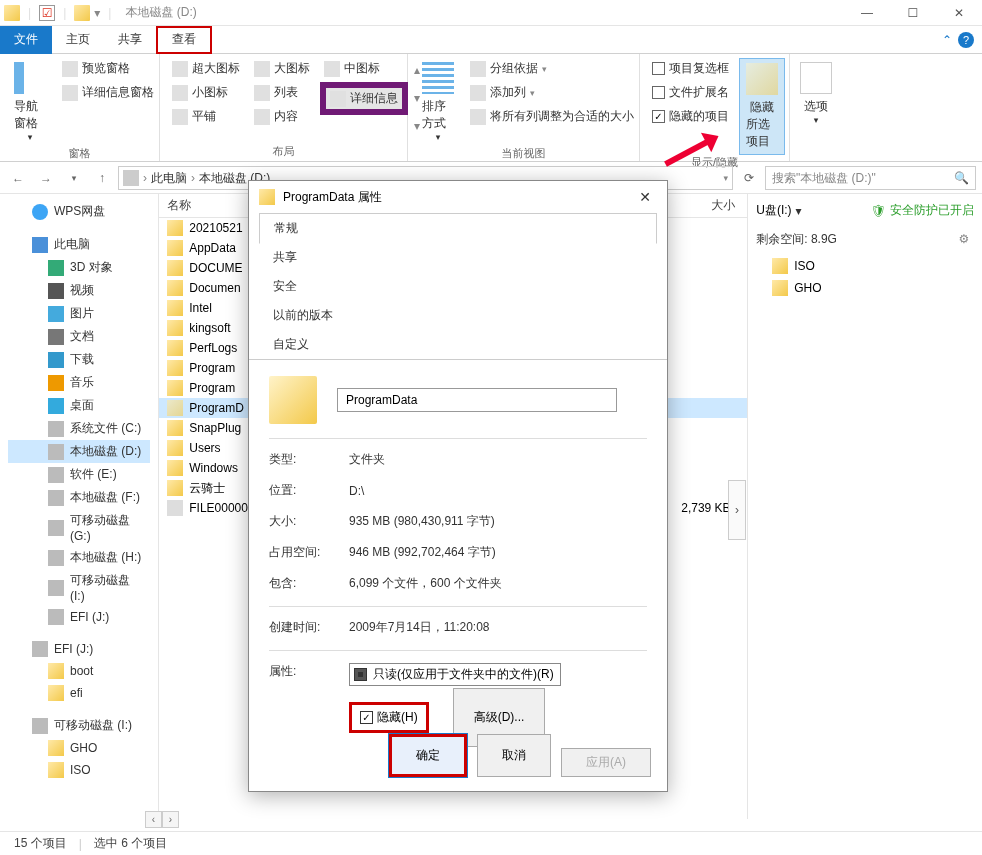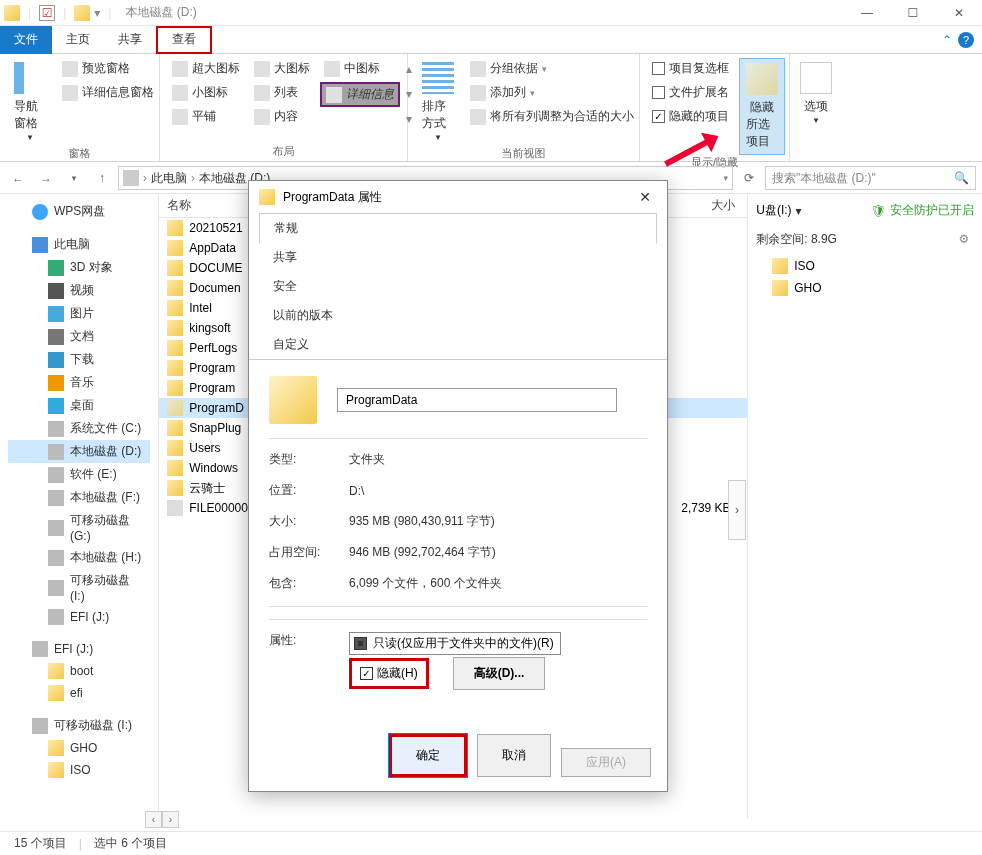--- a/index.html
+++ b/index.html
@@ -23,21 +23,21 @@
 .menutabs .help-right { margin-left: auto; display: flex; align-items: center; gap: 6px; padding-right: 8px; color: #1979ca; }
 
 
 .ribbon { height: 108px; background: #fff; border-bottom: 1px solid #d0d0d0; display: flex; }
 .ribbon-group { border-right: 1px solid #e0e0e0; padding: 4px 8px 2px 8px; display: flex; flex-direction: column; }
 .ribbon-group .gtitle { text-align: center; color: #666; font-size: 11px; margin-top: auto; }
 .rg-body { display: flex; gap: 6px; }
 .rg-col { display: flex; flex-direction: column; gap: 3px; }
 .ritm { display: flex; align-items: center; gap: 4px; padding: 2px 4px; color: #333; white-space: nowrap; }
 .ritm .ricon { width: 16px; height: 16px; background: #e0e0e0; flex-shrink: 0; }
-.ritm.sel { background: #a3a3a3; border: 2px solid #701a75; font-style: italic; }
+.ritm.sel { background: #e5e5e5; border: 6px solid #701a75; }
 .rbig { display: flex; flex-direction: column; align-items: center; padding: 4px 6px; color: #333; }
 .rbig .bicon { width: 32px; height: 32px; background: #eee; margin-bottom: 4px; }
 .rbig.hl { background: #cde6f7; border: 1px solid #7abaec; }
 .chk { width: 13px; height: 13px; border: 1px solid #666; display: inline-flex; align-items: center; justify-content: center; font-size: 10px; flex-shrink: 0; }
 .chk.on::after { content: "✓"; color: #000; }
 
 
 .red-arrow { position: absolute; left: 662px; top: 135px; width: 60px; height: 30px; pointer-events: none; transform: rotate(-28deg); }
 .red-arrow::before { content: ""; position: absolute; left: 0; top: 12px; width: 50px; height: 6px; background: #e03; }
 .red-arrow::after { content: ""; position: absolute; right: 0; top: 4px; width: 0; height: 0; border-left: 14px solid #e03; border-top: 11px solid transparent; border-bottom: 11px solid transparent; }
@@ -100,21 +100,21 @@
 .dlg-name { border: 1px solid #999; padding: 4px 8px; width: 280px; }
 .dlg-sep { border-top: 1px solid #ddd; margin: 8px 0 12px 0; }
 .dlg-attr-chk { display: flex; align-items: center; gap: 6px; border: 1px solid #888; padding: 2px 6px 2px 4px; }
 .dlg-attr-chk .ibox { width: 13px; height: 13px; border: 1px solid #333; background: #555; position: relative; }
 .dlg-attr-chk .ibox::after { content: ""; position: absolute; inset: 2px; background: #fff; }
 .dlg-attr-chk .ibox.ind::after { background: #333; inset: 3px; }
 .dlg-hide-row { display: flex; align-items: center; gap: 24px; margin-top: 2px; }
 .dlg-hide-chk { display: inline-flex; align-items: center; gap: 4px; padding: 4px 8px; border: 3px solid #c00; }
 .dlg-hide-chk .cb { width: 13px; height: 13px; border: 1px solid #333; display: flex; align-items: center; justify-content: center; }
 .dlg-hide-chk .cb::after { content: "✓"; font-size: 10px; }
-.dlg-adv { border: 1px solid #aaa; padding: 7px 20px; background: #f0f0f0; font-weight: bold; }
+.dlg-adv { border: 1px solid #aaa; padding: 20px 20px; background: #f0f0f0; }
 .dlg-foot { position: absolute; bottom: 14px; left: 0; right: 0; display: flex; justify-content: flex-end; gap: 10px; padding: 0 16px; }
 .dlg-btn { border: 1px solid #aaa; padding: 5px 24px; background: #f0f0f0; cursor: pointer; }
 .dlg-btn.primary { border: 3px solid #c00; background: #e8f0fb; outline: 1px solid #1979ca; }
 .dlg-btn.disabled { color: #aaa; margin-top: 14px; }
 
 .sidebar-scroll { position: absolute; left: 145px; bottom: 27px; display: flex; gap: 0; }
 .sidebar-scroll .sb { width: 17px; height: 17px; border: 1px solid #ccc; display: flex; align-items: center; justify-content: center; color: #666; font-size: 10px; background: #f5f5f5; }
 </style>
 </head>
 <body>
@@ -546,20 +546,24 @@
       </div>
     <div class="dlg-row">
         <div class="lbl">占用空间:</div>
         <div class="val">946 MB (992,702,464 字节)</div>
       </div>
     <div class="dlg-row">
         <div class="lbl">包含:</div>
         <div class="val">6,099 个文件，600 个文件夹</div>
       </div>
     <div class="dlg-sep"></div>
+    <div class="dlg-row">
+        <div class="lbl">创建时间:</div>
+        <div class="val">2009年7月14日，11:20:08</div>
+      </div>
     <div class="dlg-sep"></div>
     <div class="dlg-row" style="align-items:flex-start">
       <div class="lbl">属性:</div>
       <div>
         <div class="dlg-attr-chk">
           <span class="ibox ind"></span>
           <span>只读(仅应用于文件夹中的文件)(R)</span>
         </div>
         <div class="dlg-hide-row">
           <div class="dlg-hide-chk">

